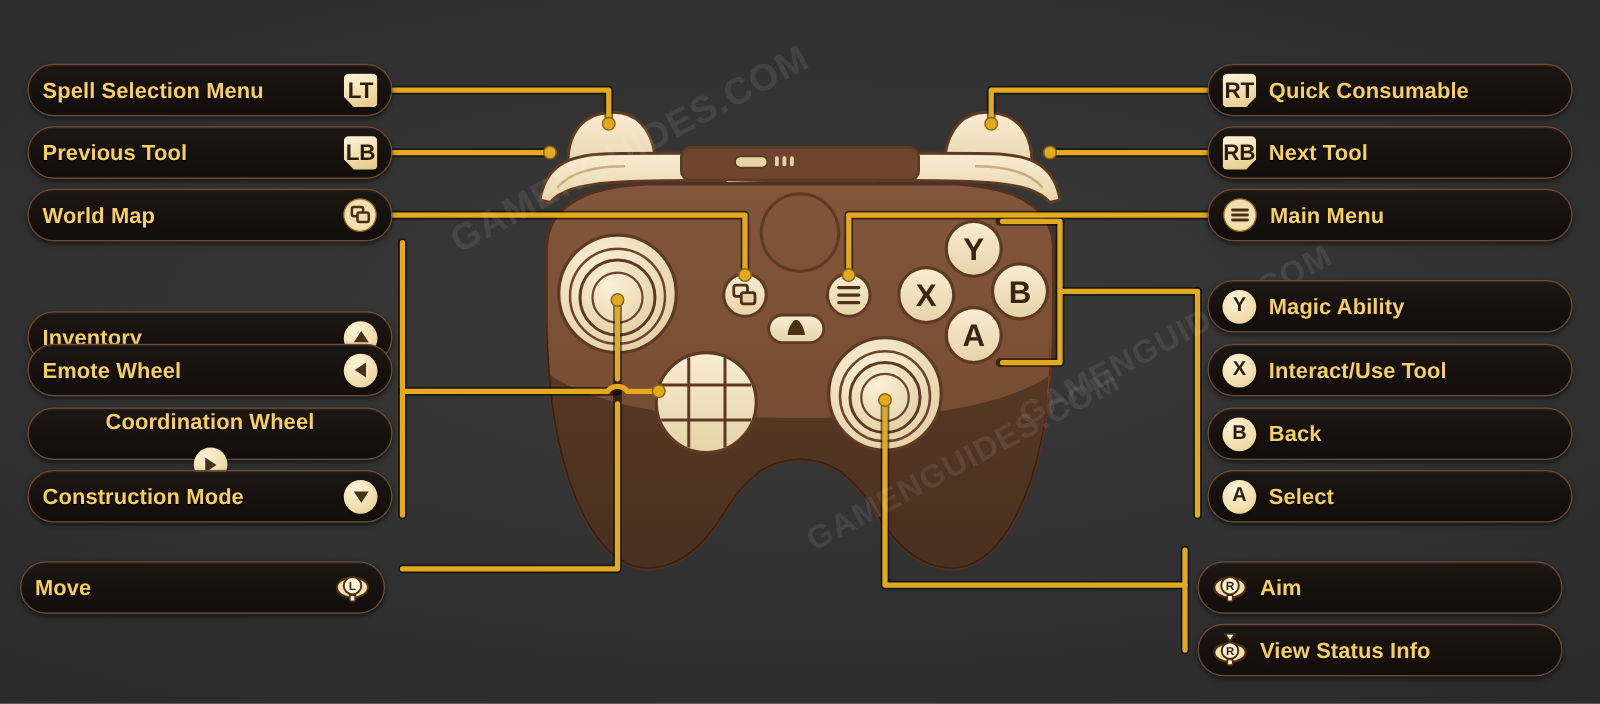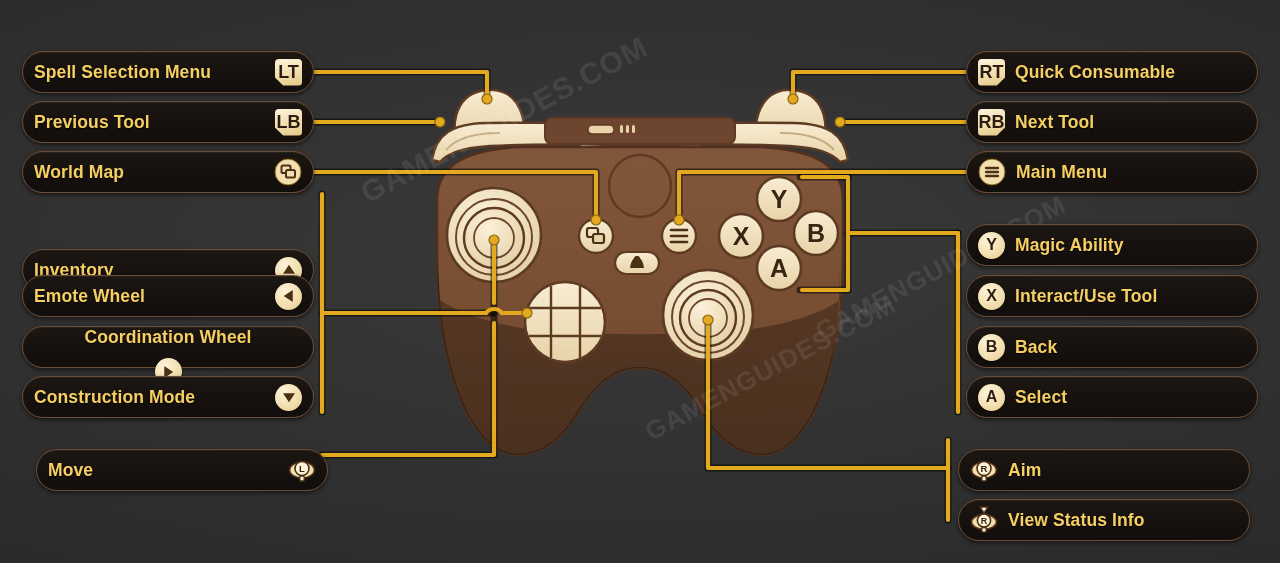--- a/index.html
+++ b/index.html
@@ -321,21 +321,21 @@
 
   <div class="pill left" style="left:22px; top:376px; width:292px;">
     <span class="lbl">Construction Mode</span>
     <span class="badge">
       <span class="b-dpad">
           <i class="tri down"></i>
         </span>
     </span>
   </div>
 
-  <div class="pill left" style="left:36px; top:449px; width:292px;gap:44px;">
+  <div class="pill left" style="left:16px; top:449px; width:292px;gap:44px;">
     <span class="lbl">Move</span>
     <span class="badge">
       <svg class="b-svg" viewBox="0 0 28 28">
         <ellipse cx="14" cy="14" rx="12.5" ry="8" fill="#f2dfb0" stroke="#4a3015" stroke-width="1.6"></ellipse>
         <circle cx="14" cy="12.5" r="7" fill="#fdf3d8" stroke="#4a3015" stroke-width="1.6"></circle>
         <text x="14" y="16.4" text-anchor="middle" font-family="Liberation Sans, sans-serif" font-size="9.5" font-weight="bold" fill="#3a2512">L</text>
         <rect x="11.8" y="20" width="4.4" height="5" rx="1" fill="#fdf3d8" stroke="#4a3015" stroke-width="1.4"></rect>
       </svg>
     </span>
   </div>

